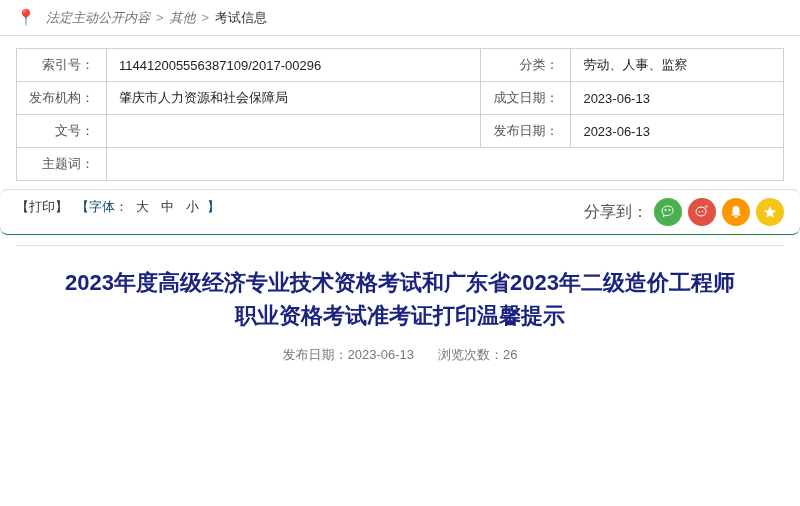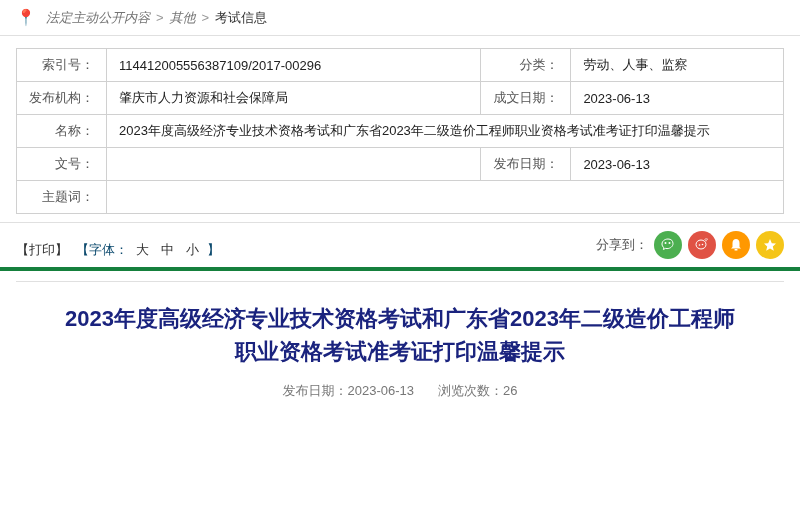--- a/index.html
+++ b/index.html
@@ -66,26 +66,27 @@
     .info-table .value {
       color: #222;
     }
     .info-table .name-row td {
       padding: 7px 12px;
     }
 
     
     .toolbar {
       display: flex;
-      align-items: flex-end;
+      align-items: flex-start;
       justify-content: space-between;
       padding: 8px 16px;
       border-top: 1px solid #e0e0e0;
-      border-bottom: 4px solid #15803d;
-      font-size: 13px;
+      border-bottom: 1px solid #15803d;
+      font-size: 13px;
+      border-radius: 8px;
     }
     .toolbar-left {
       display: flex;
       align-items: center;
       gap: 8px;
     }
     .toolbar-btn {
       color: #333;
       cursor: pointer;
       font-size: 13px;
@@ -98,21 +99,21 @@
     .font-size-btn {
       cursor: pointer;
       color: #333;
       font-size: 13px;
     }
     .toolbar-right {
       display: flex;
       align-items: center;
       gap: 6px;
     }
-    .share-label { color: #555; font-size: 13px; }
+    .share-label { color: #555; font-size: 16px; }
     .share-icon {
       width: 28px;
       height: 28px;
       border-radius: 50%;
       display: flex;
       align-items: center;
       justify-content: center;
       cursor: pointer;
       font-size: 15px;
     }
@@ -165,24 +166,20 @@
       <td class="label">索引号：</td>
       <td class="value">114412005556387109/2017-00296</td>
       <td class="label">分类：</td>
       <td class="value">劳动、人事、监察</td>
     </tr>
     <tr>
       <td class="label">发布机构：</td>
       <td class="value">肇庆市人力资源和社会保障局</td>
       <td class="label">成文日期：</td>
       <td class="value">2023-06-13</td>
-    </tr>
-    <tr class="name-row">
-      <td class="label">名称：</td>
-      <td class="value" colspan="3">2023年度高级经济专业技术资格考试和广东省2023年二级造价工程师职业资格考试准考证打印温馨提示</td>
     </tr>
     <tr>
       <td class="label">文号：</td>
       <td class="value"></td>
       <td class="label">发布日期：</td>
       <td class="value">2023-06-13</td>
     </tr>
     <tr>
       <td class="label">主题词：</td>
       <td class="value" colspan="3"></td>

